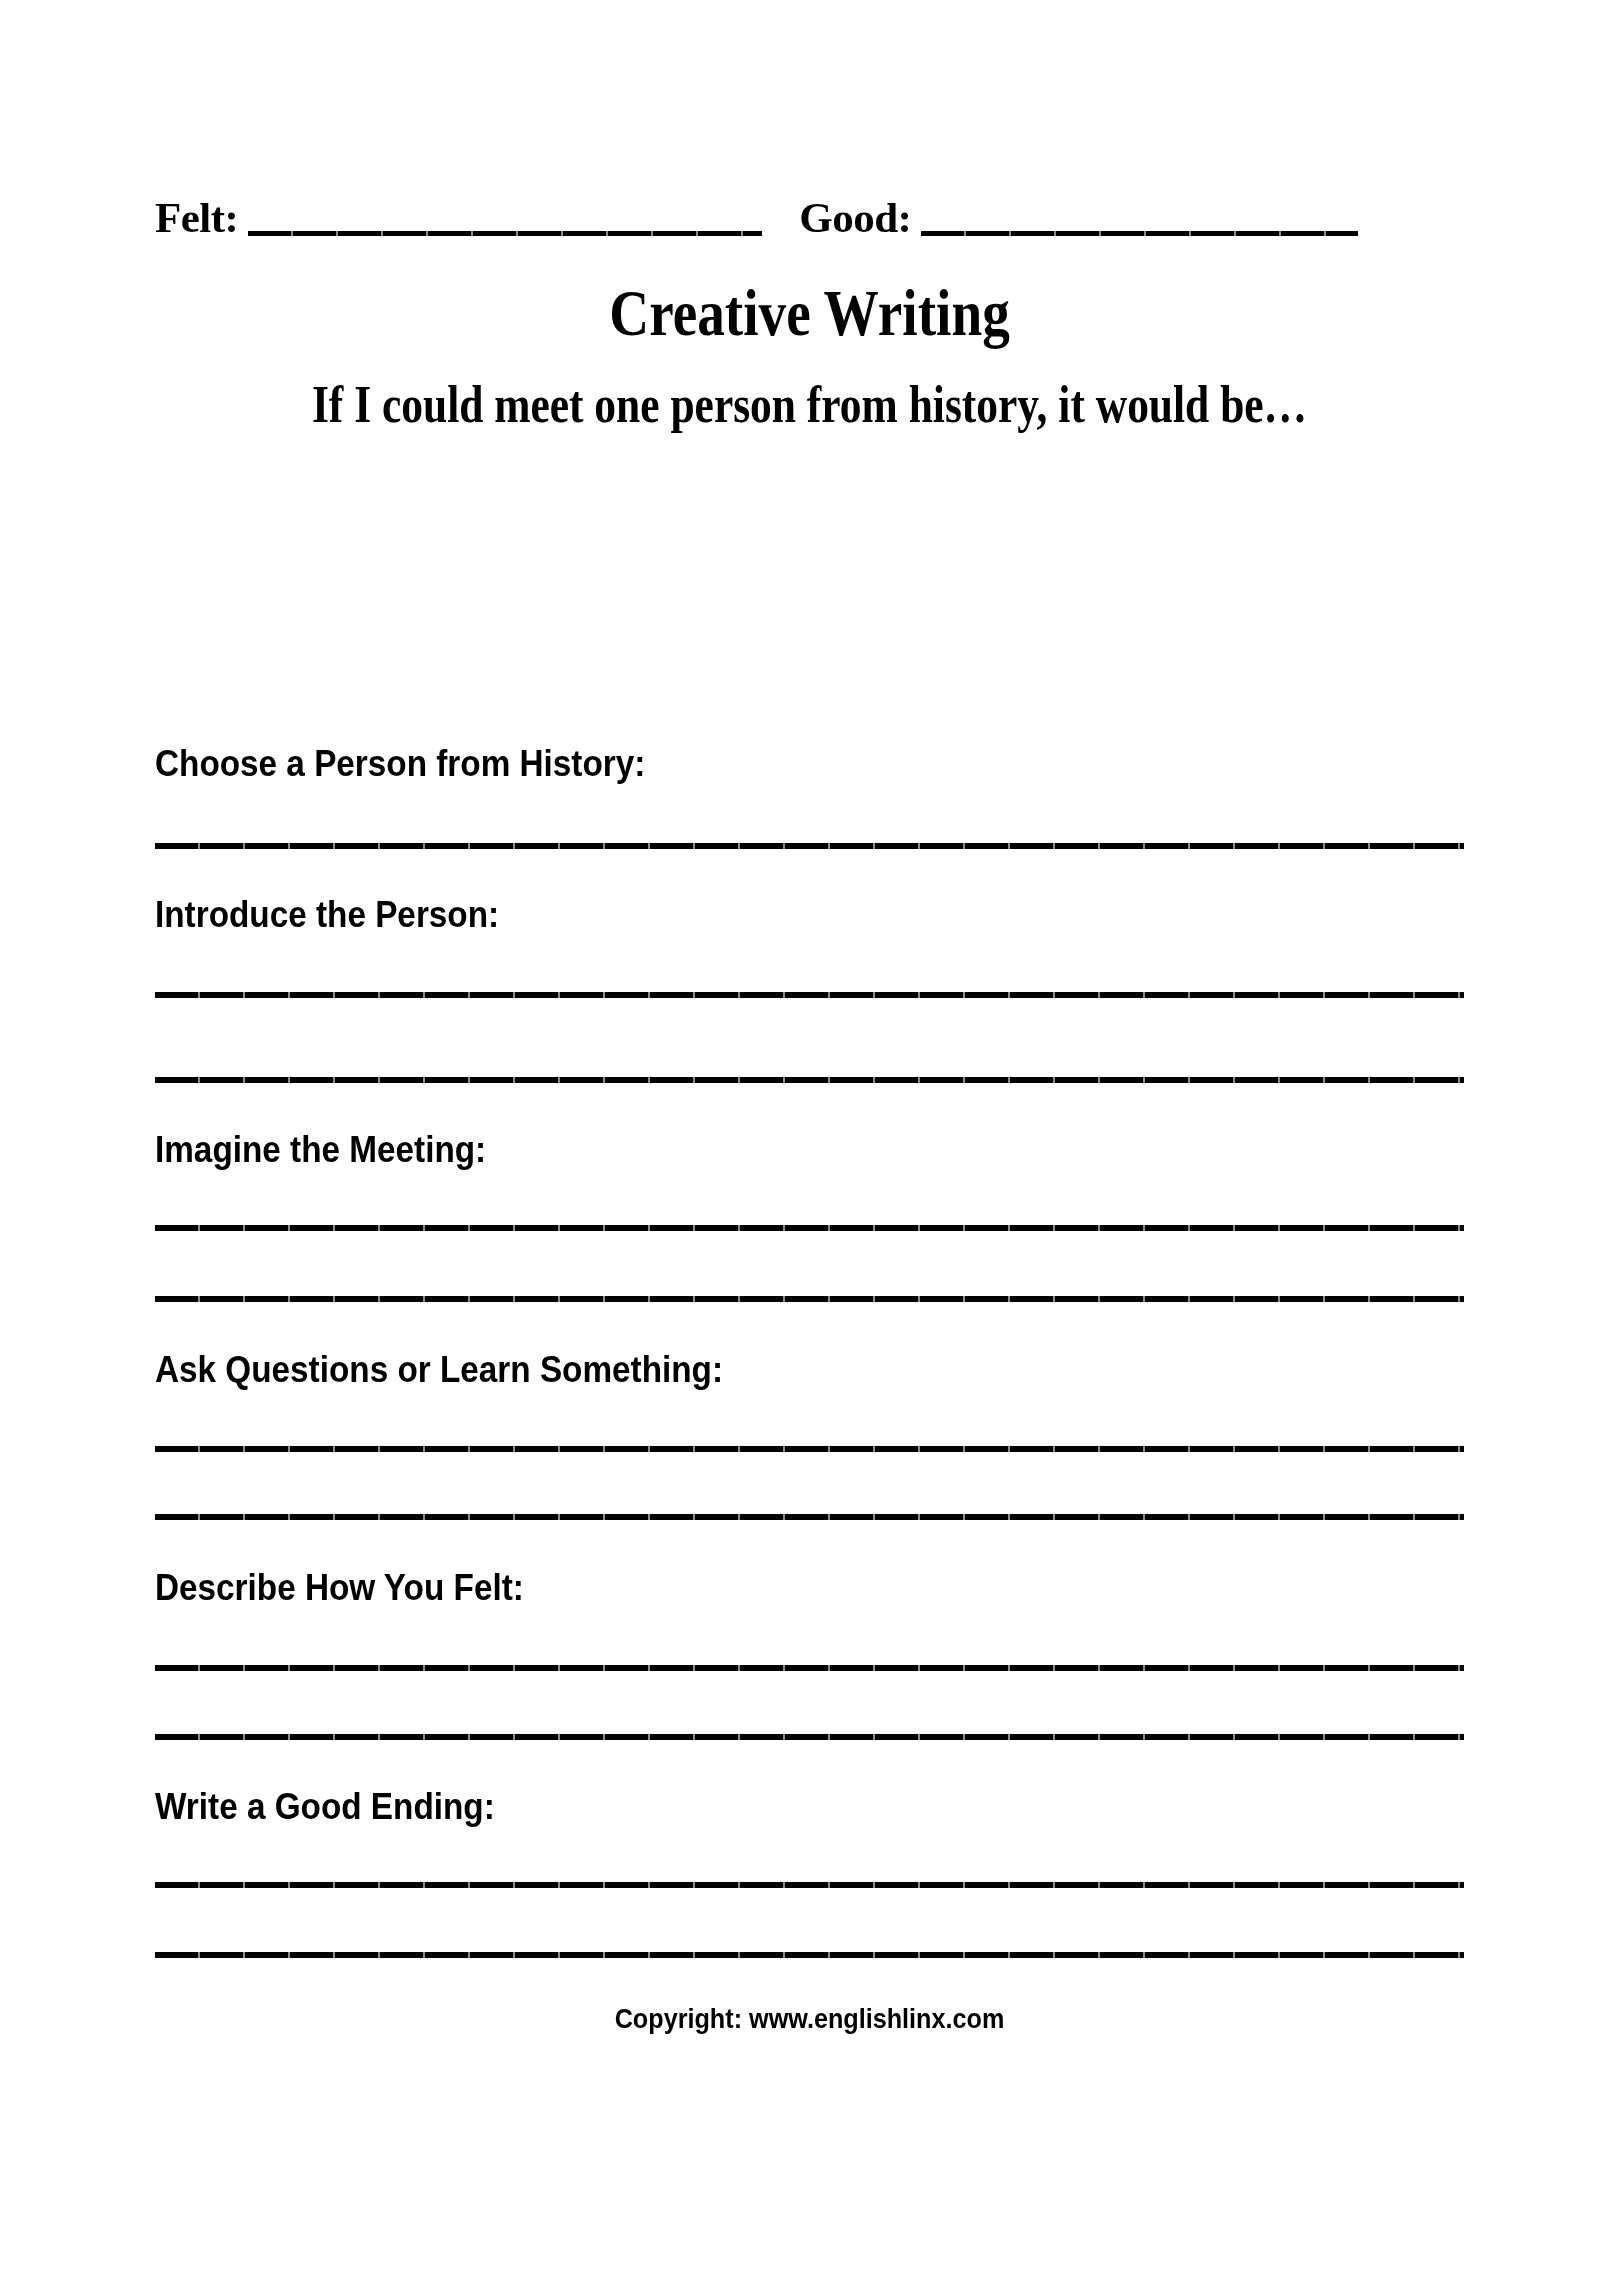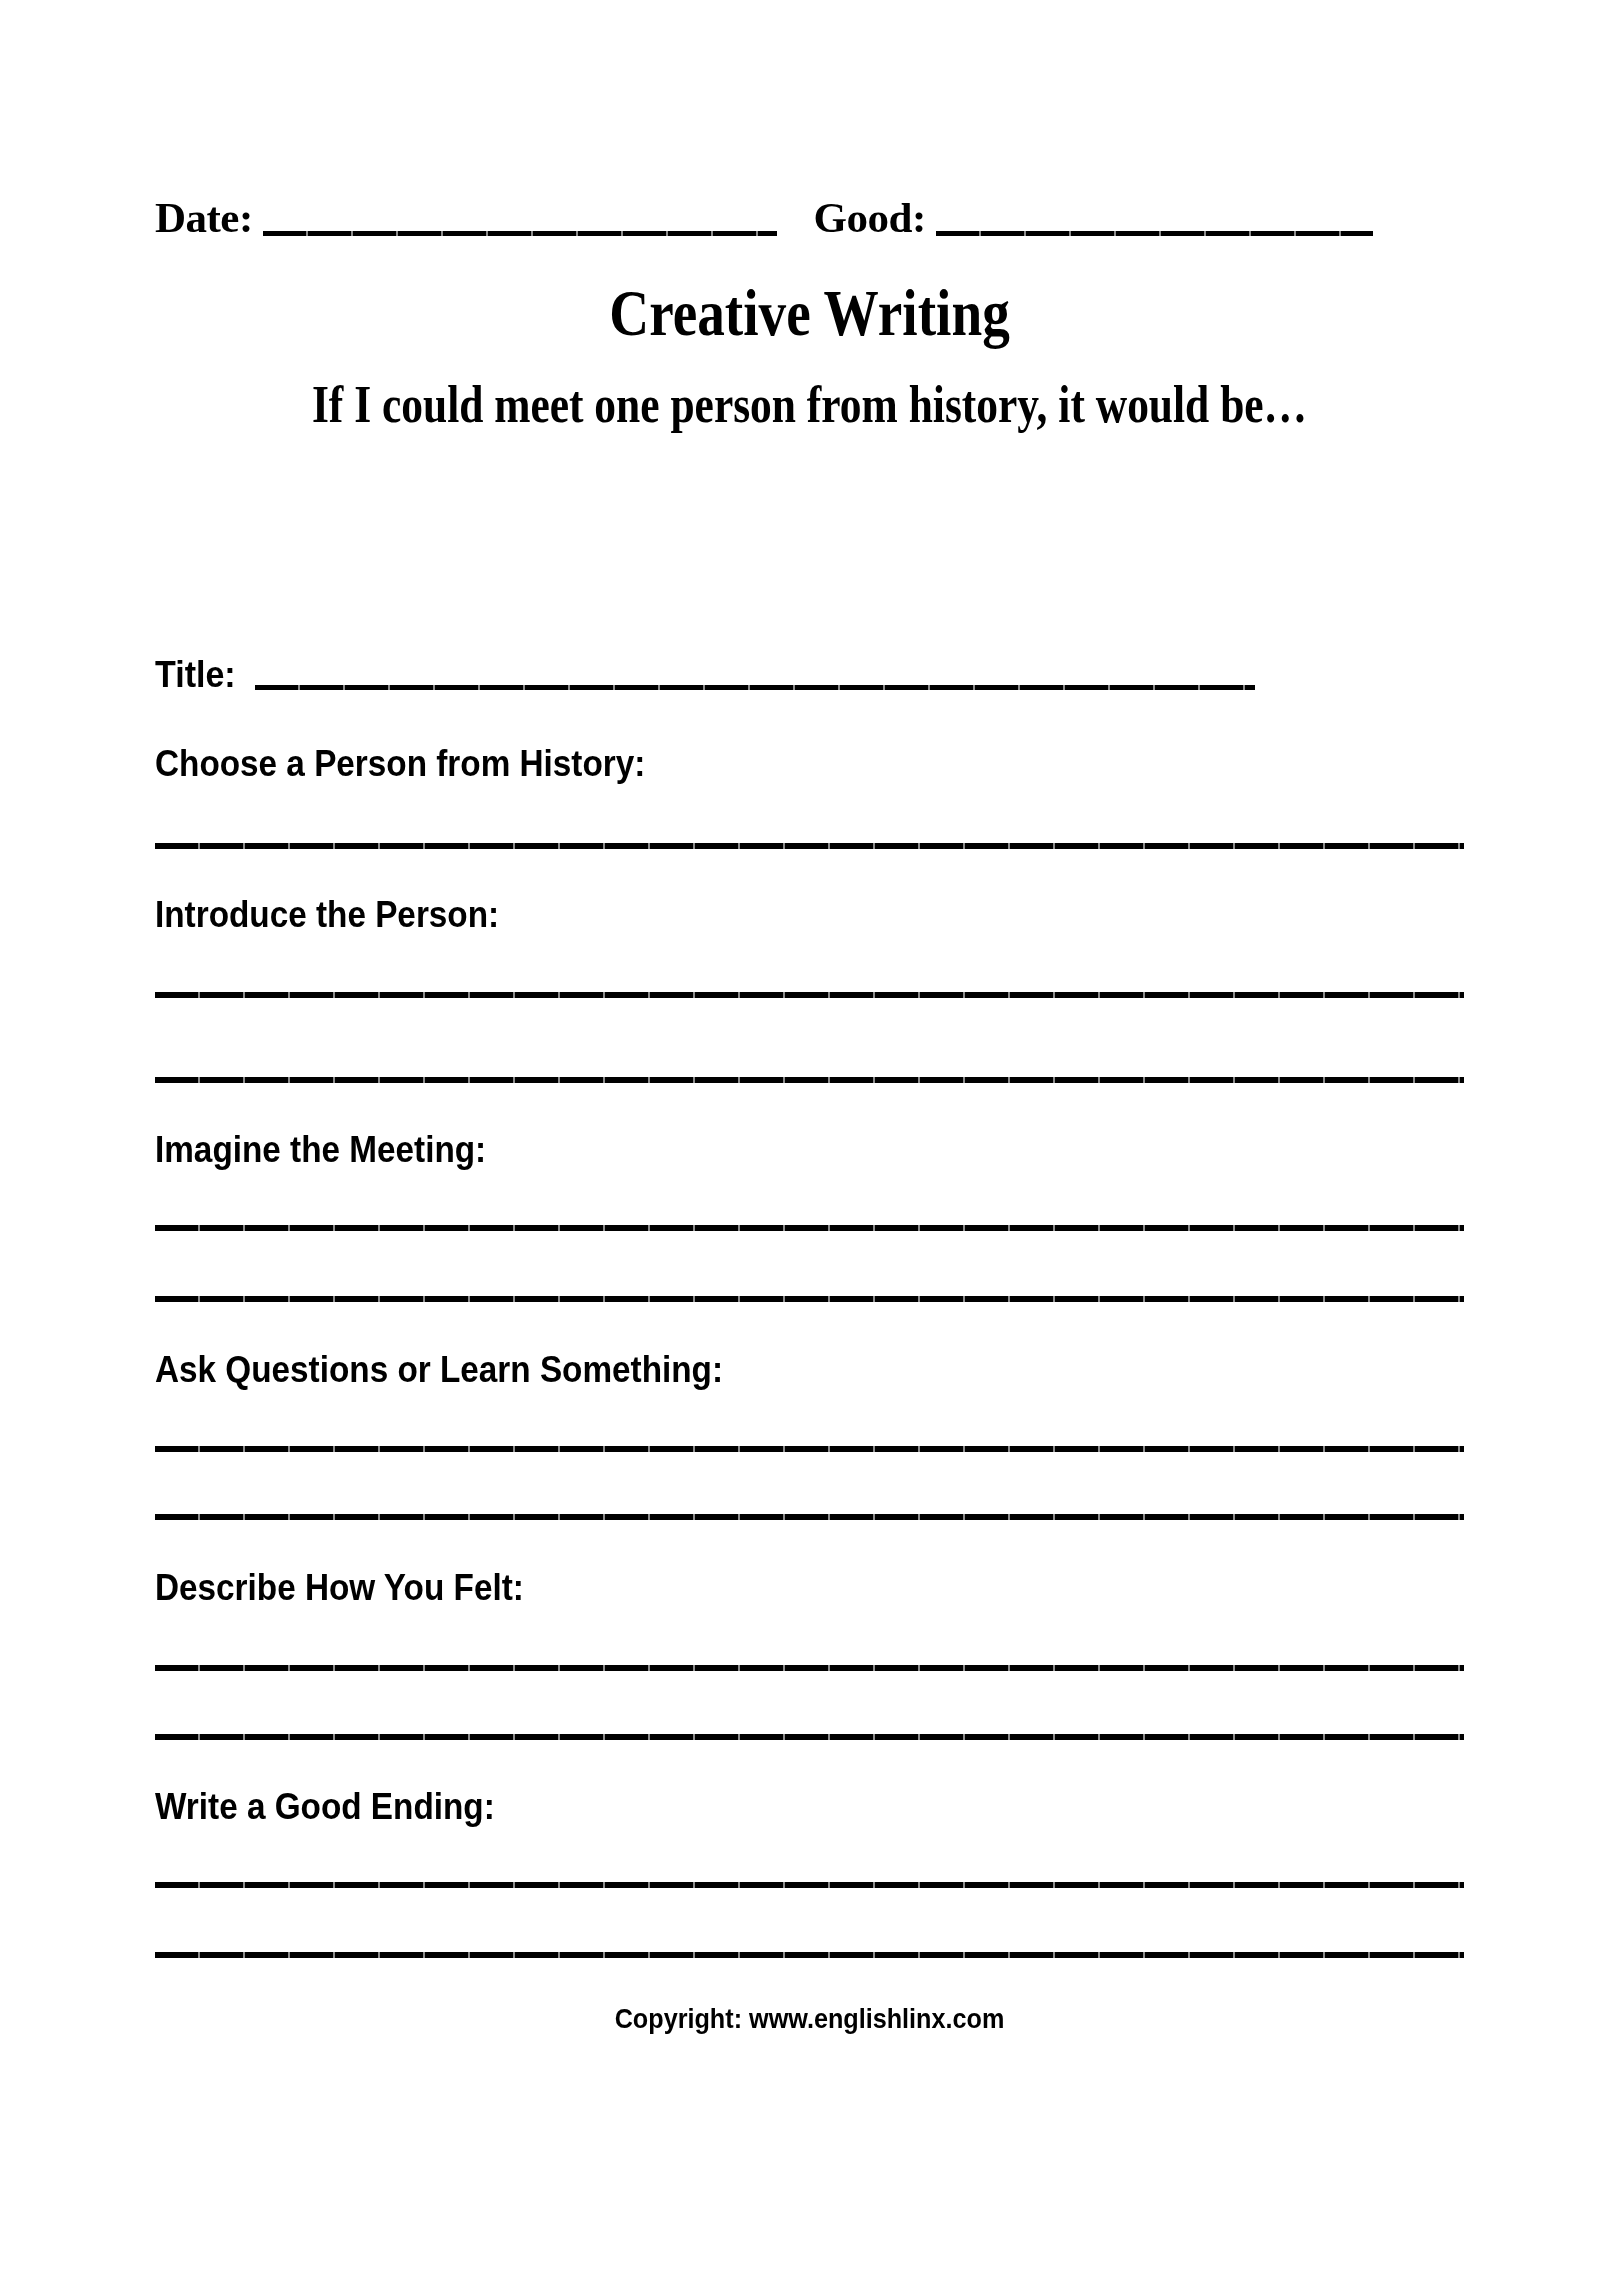--- a/index.html
+++ b/index.html
@@ -64,36 +64,32 @@
     font-family:"Liberation Sans","DejaVu Sans",sans-serif;font-weight:bold;
     transform:scaleX(0.9);transform-origin:center;
   }
 </style>
 </head>
 <body>
 
 <div class="page">
 
   <div class="abs flexrow name-date serif">
-    <span>Date:</span>
+    <span>Felt:</span>
     <div class="rule thin" style="width:514px"></div>
     <div style="width:37px"></div>
     <span>Good:</span>
     <div class="rule thin" style="width:437px"></div>
   </div>
 
   <div class="abs serif page-title">Creative Writing</div>
 
   <div class="abs serif page-subtitle">If I could meet one person from history, it would be…</div>
 
 
-  <div class="abs flexrow title-field sans">
-    <span class="label">Title:</span>
-    <div class="rule thin"></div>
-  </div>
 
   <div class="abs heading" style="top:740px">Choose a Person from History:</div>
   <div class="abs rule answer" style="top:843px"></div>
 
   <div class="abs heading" style="top:891px">Introduce the Person:</div>
   <div class="abs rule answer" style="top:992px"></div>
   <div class="abs rule answer" style="top:1077px"></div>
 
   <div class="abs heading" style="top:1126px">Imagine the Meeting:</div>
   <div class="abs rule answer" style="top:1225px"></div>

